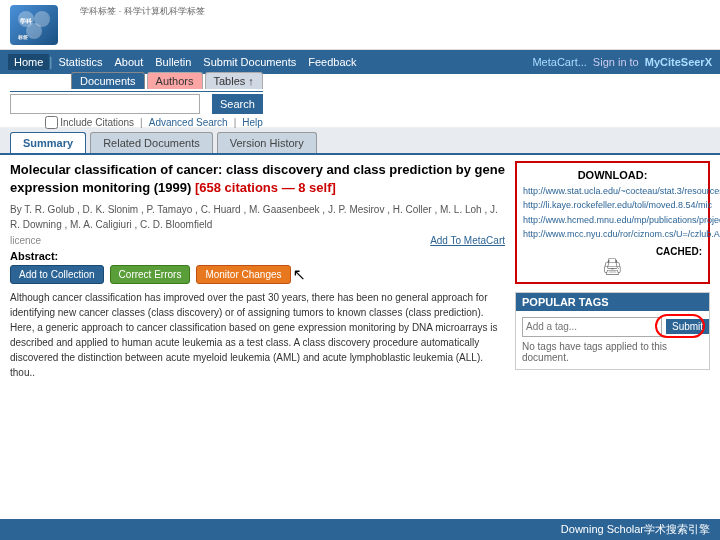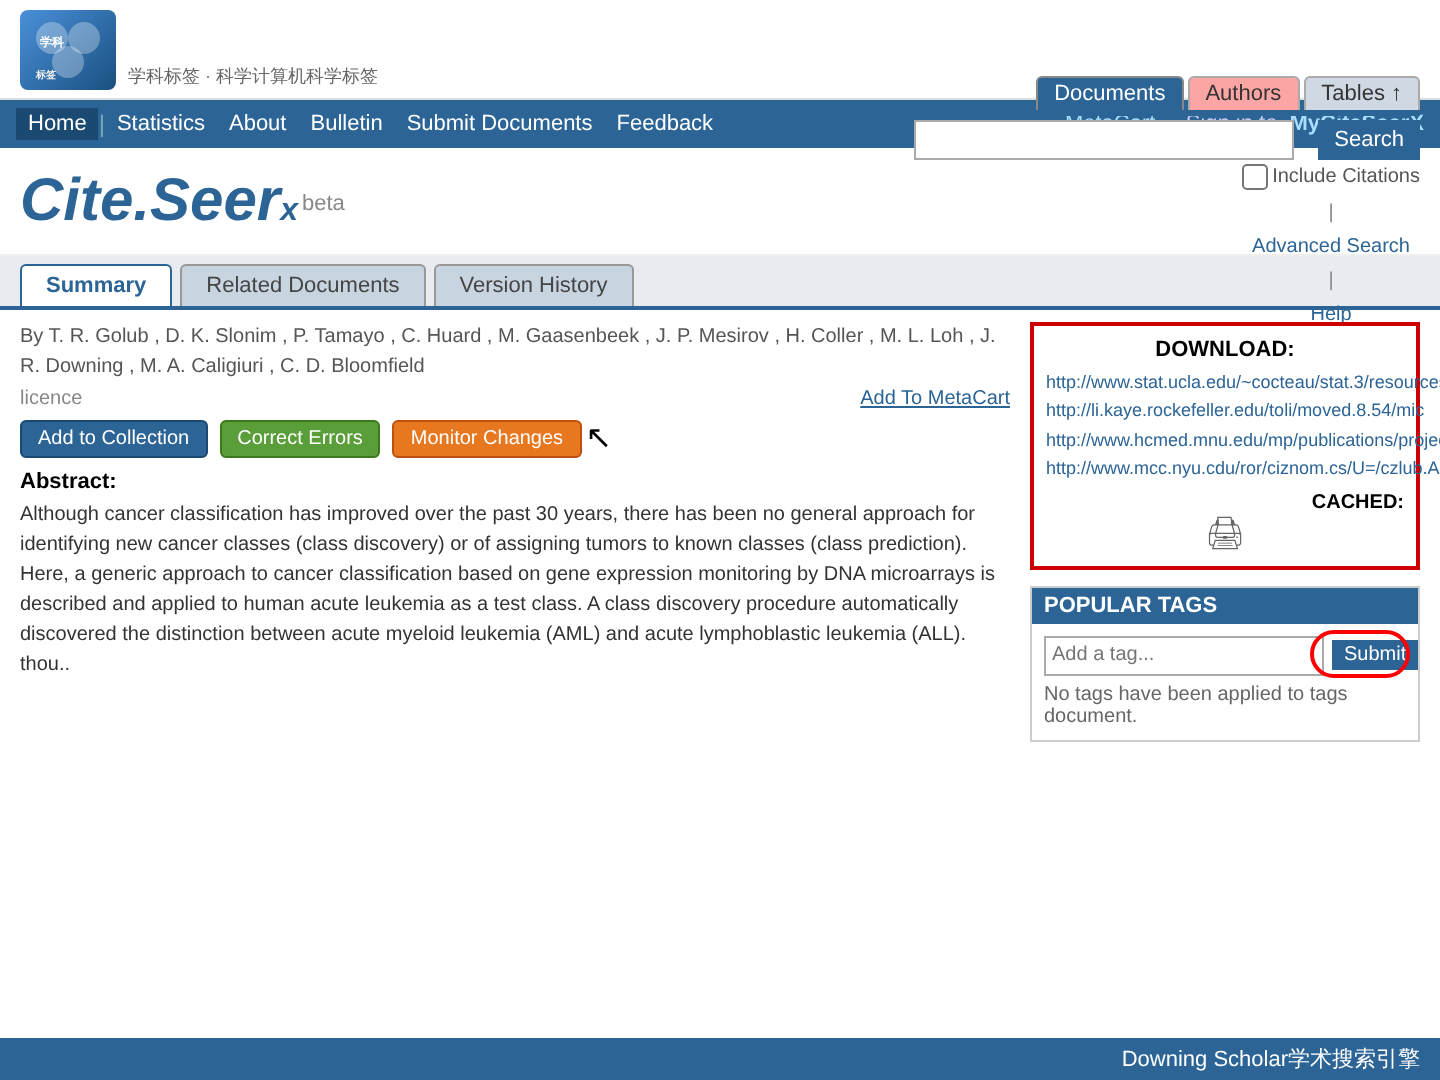--- a/index.html
+++ b/index.html
@@ -79,21 +79,21 @@
       font-size: 11px;
       position: absolute;
       bottom: 0;
       width: 100%;
     }
   </style>
 </head>
 <body>
 
 <div id="top-logo-bar" style="display:flex; align-items:center; background:#fff; padding:4px 10px; height:50px; border-bottom:1px solid #ddd;">
-  <div id="logo-area" style="display:flex; align-items:flex-end; gap:6px;">
+  <div id="logo-area" style="display:flex; align-items:flex-start; gap:22px;">
     <div id="logo-icon" style="width:48px;height:40px;background:linear-gradient(135deg,#4a90d9,#1a5080);border-radius:4px;display:flex;align-items:center;justify-content:center;flex-direction:column;">
       <svg width="40" height="36" viewBox="0 0 40 36">
         <circle cx="12" cy="12" r="8" fill="#fff" opacity="0.3"></circle>
         <circle cx="28" cy="12" r="8" fill="#fff" opacity="0.3"></circle>
         <circle cx="20" cy="24" r="8" fill="#fff" opacity="0.3"></circle>
         <text x="6" y="16" font-size="6" fill="#fff">学科</text>
         <text x="4" y="32" font-size="5" fill="#eee">标签</text>
       </svg>
     </div>
     <div style="display:flex;flex-direction:column;">
@@ -111,34 +111,31 @@
   <span class="nav-item" style="color:#fff;font-size:11px;padding:2px 6px;cursor:pointer;">Submit Documents</span>
   <span class="nav-item" style="color:#fff;font-size:11px;padding:2px 6px;cursor:pointer;">Feedback</span>
   <div style="margin-left:auto;display:flex;align-items:center;gap:6px;font-size:11px;">
     <a style="color:#adf;cursor:pointer;text-decoration:none;font-size:11px;">MetaCart...</a>
     <span style="color:#cce;">Sign in to</span>
     <a style="color:#adf;cursor:pointer;text-decoration:none;font-size:11px;font-weight:bold;">MyCiteSeerX</a>
   </div>
 </div>
 
 <div id="cite-header" style="background:#fff;display:flex;align-items:center;justify-content:space-between;padding:4px 10px;height:54px;border-bottom:1px solid #eee;">
-  <div>
-    <span style="font-size:30px;color:#2c6496;font-weight:bold;font-style:italic;">Cite.Seer</span><span style="font-size:16px;color:#2c6496;font-weight:bold;font-style:italic;">x</span><span style="font-size:11px;color:#888;vertical-align:super;margin-left:2px;">beta</span>
-  </div>
   <div style="display:flex;flex-direction:column;align-items:flex-end;gap:2px;">
     <div style="display:flex;gap:2px;">
       <span style="padding:2px 8px;font-size:11px;cursor:pointer;border:1px solid #888;border-bottom:none;border-radius:3px 3px 0 0;background:#2c6496;color:#fff;">Documents</span>
       <span style="padding:2px 8px;font-size:11px;cursor:pointer;border:1px solid #aaa;border-bottom:none;border-radius:3px 3px 0 0;background:#fca5a5;color:#333;">Authors</span>
       <span style="padding:2px 8px;font-size:11px;cursor:pointer;border:1px solid #aaa;border-bottom:none;border-radius:3px 3px 0 0;background:#d0d8e4;color:#333;">Tables ↑</span>
     </div>
     <div style="display:flex;gap:12px;align-items:center;border-top:1px solid #2c6496;padding-top:2px;">
       <input style="width: 190px; height: 20px; border: 1px solid rgb(170, 170, 170); padding: 2px 4px; font-size: 11px;" type="text" value="">
       <button style="padding:2px 8px;background:#2c6496;color:#fff;border:none;cursor:pointer;font-size:11px;height:20px;">Search</button>
     </div>
-    <div style="font-size:10px;color:#555;display:flex;gap:6px;align-items:center;flex-direction:column;">
+    <div style="font-size:10px;color:#555;display:flex;gap:6px;align-items:center;">
       <label style="display:flex;align-items:center;gap:2px;cursor:pointer;">
         <input type="checkbox" style="">
         <span>Include Citations</span>
       </label>
       <span style="color:#888;">|</span>
       <a style="color:#2c6496;cursor:pointer;text-decoration:none;">Advanced Search</a>
       <span style="color:#888;">|</span>
       <a style="color:#2c6496;cursor:pointer;text-decoration:none;">Help</a>
     </div>
   </div>
@@ -147,36 +144,40 @@
 <div id="content-tabs" style="display:flex;gap:4px;padding:4px 10px 0;background:#e8ecf0;border-bottom:2px solid #2c6496;">
   <span style="padding:4px 12px;font-size:11px;cursor:pointer;border:1px solid #2c6496;border-bottom:none;border-radius:3px 3px 0 0;background:#fff;font-weight:bold;color:#2c6496;">Summary</span>
   <span style="padding:4px 12px;font-size:11px;cursor:pointer;border:1px solid #999;border-bottom:none;border-radius:3px 3px 0 0;background:#c8d4e0;color:#444;">Related Documents</span>
   <span style="padding:4px 12px;font-size:11px;cursor:pointer;border:1px solid #999;border-bottom:none;border-radius:3px 3px 0 0;background:#c8d4e0;color:#444;">Version History</span>
 </div>
 
 <div id="main-content" style="display:flex;padding:6px 10px;gap:10px;background:#fff;">
 
   <div id="left-col" style="flex:1;min-width:0;">
 
+    <div style="font-size:13px;font-weight:bold;color:#000;margin-bottom:5px;line-height:1.4;">
+      <span>Molecular classification of cancer: class discovery and class prediction by gene expression monitoring (1999)</span>
+      <span style="color:#c00;font-weight:bold;">[658 citations — 8 self]</span>
+    </div>
 
     <div style="font-size:10px;color:#555;margin-bottom:3px;line-height:1.5;">By T. R. Golub , D. K. Slonim , P. Tamayo , C. Huard , M. Gaasenbeek , J. P. Mesirov , H. Coller , M. L. Loh , J. R. Downing , M. A. Caligiuri , C. D. Bloomfield</div>
 
     <div style="display:flex;align-items:center;justify-content:space-between;margin-bottom:4px;">
       <span style="font-size:10px;color:#888;">licence</span>
       <a style="font-size:10px;color:#2c6496;cursor:pointer;text-decoration:underline;">Add To MetaCart</a>
     </div>
+
+    <div style="font-weight:bold;font-size:11px;margin-bottom:3px;">Abstract:</div>
 
     <div style="display:flex;gap:6px;margin-bottom:6px;align-items:center;">
       <button style="padding:3px 8px;font-size:10px;background:#2c6496;color:#fff;border:1px solid #1a4a72;border-radius:3px;cursor:pointer;">Add to Collection</button>
       <button style="padding:3px 8px;font-size:10px;background:#5a9e3a;color:#fff;border:1px solid #3a7a1a;border-radius:3px;cursor:pointer;">Correct Errors</button>
       <button style="padding:3px 8px;font-size:10px;background:#e87820;color:#fff;border:1px solid #c05010;border-radius:3px;cursor:pointer;">Monitor Changes</button>
       <span style="font-size:16px;margin-left:-4px;">↖</span>
     </div>
-
-    <div style="font-weight:bold;font-size:11px;margin-bottom:3px;">Abstract:</div>
     <div style="font-size:10px;color:#333;line-height:1.5;">Although cancer classification has improved over the past 30 years, there has been no general approach for identifying new cancer classes (class discovery) or of assigning tumors to known classes (class prediction). Here, a generic approach to cancer classification based on gene expression monitoring by DNA microarrays is described and applied to human acute leukemia as a test class. A class discovery procedure automatically discovered the distinction between acute myeloid leukemia (AML) and acute lymphoblastic leukemia (ALL). thou..</div>
   </div>
 
   <div id="right-col" style="width:195px;flex-shrink:0;">
 
     <div style="border:2px solid #c00;padding:6px;margin-bottom:8px;">
       <div style="font-weight:bold;font-size:11px;text-align:center;color:#000;margin-bottom:3px;">DOWNLOAD:</div>
       <div style="font-size:9px;line-height:1.6;">
         <a style="color:#2c6496;cursor:pointer;display:block;">http://www.stat.ucla.edu/~cocteau/stat.3/resourcesc</a>
         <a style="color:#2c6496;cursor:pointer;display:block;">http://li.kaye.rockefeller.edu/toli/moved.8.54/mic</a>
@@ -191,21 +192,21 @@
 
     <div style="border:1px solid #ccc;padding:0 0 6px 0;">
       <div style="font-weight:bold;font-size:11px;background:#2c6496;color:#fff;padding:3px 6px;margin-bottom:6px;">POPULAR TAGS</div>
       <div style="padding:0 6px;position:relative;">
         <div style="display:flex;gap:4px;align-items:center;margin-bottom:4px;position:relative;">
           <input style="flex: 1 1 0%; height: 20px; border: 1px solid rgb(170, 170, 170); font-size: 10px; padding: 1px 3px;" type="text" placeholder="Add a tag...">
 
           <div style="position:absolute;right:-2px;top:-3px;width:50px;height:24px;border:2px solid #f00;border-radius:12px;pointer-events:none;z-index:10;"></div>
           <button style="padding:2px 6px;background:#2c6496;color:#fff;border:none;font-size:10px;cursor:pointer;">Submit</button>
         </div>
-        <div style="font-size:10px;color:#666;">No tags have been applied to tags document.</div>
+        <div style="font-size:10px;color:#666;">No tags have tags applied to this document.</div>
       </div>
     </div>
 
   </div>
 </div>
 
 <div id="footer" style="background:#2c6496;color:#fff;text-align:right;padding:3px 10px;font-size:11px;position:absolute;bottom:0;width:720px;">
   <span>Downing Scholar学术搜索引擎</span>
 </div>
 

